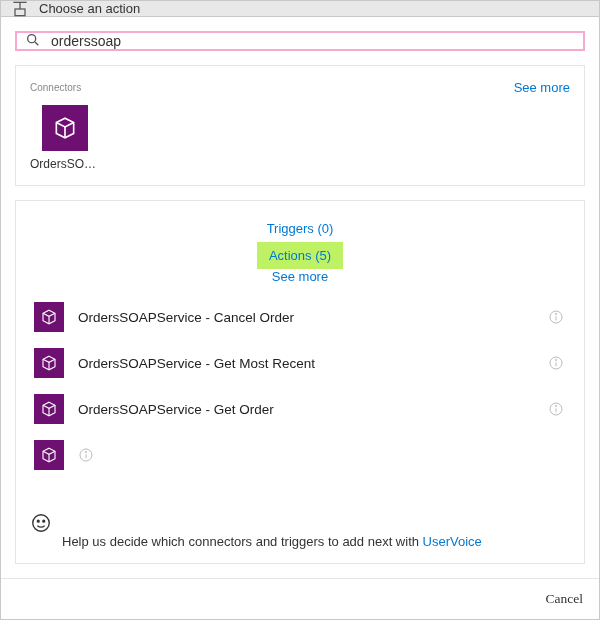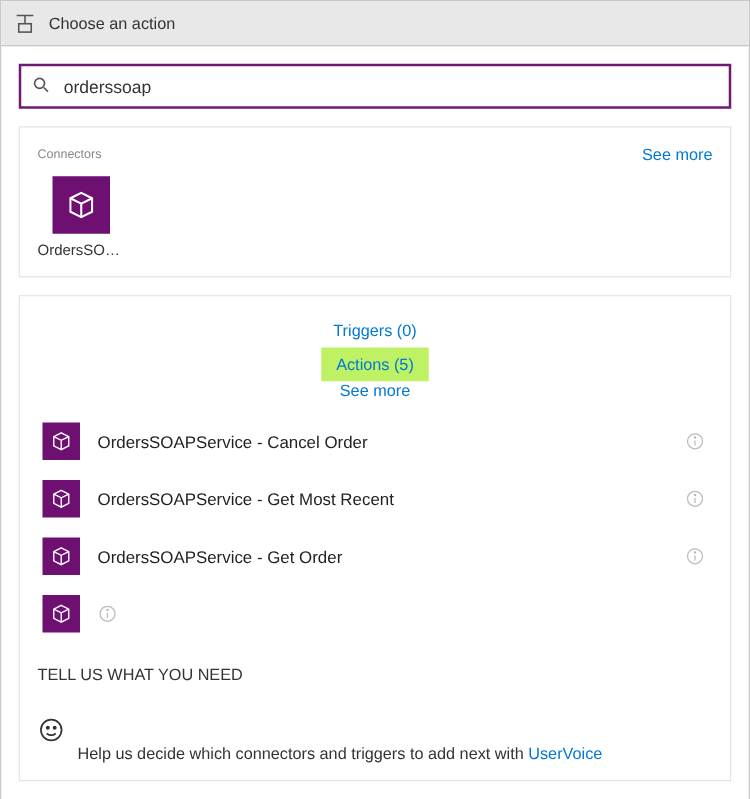--- a/index.html
+++ b/index.html
@@ -12,21 +12,21 @@
     }
     .panel {
       border: 1px solid #c8c8c8;
       background: #fff;
     }
     .header {
       display: flex;
       align-items: center;
       background: #e8e8e8;
       border-bottom: 1px solid #c8c8c8;
-      height: 36px;
+      height: 16px;
       padding: 0 8px;
     }
     .header-icon {
       width: 22px;
       height: 22px;
       margin-right: 8px;
       display: flex;
       align-items: center;
       justify-content: center;
       color: #555;
@@ -34,23 +34,23 @@
     .header-title {
       font-size: 13px;
       color: #333;
     }
     .body {
       padding: 14px;
     }
     .search-box {
       display: flex;
       align-items: center;
-      border: 2px solid #701a75;
+      border: 2px solid #f9a8d4;
       height: 20px;
-      padding: 16px 8px;
+      padding: 0 8px;
     }
     .search-icon {
       width: 18px;
       height: 18px;
       color: #555;
       margin-right: 8px;
       flex-shrink: 0;
     }
     .search-input {
       border: none;
@@ -310,21 +310,20 @@
         <span class="info-icon">
           <svg viewBox="0 0 24 24" width="16" height="16" fill="none" stroke="currentColor" stroke-width="1.5">
               <circle cx="12" cy="12" r="9"></circle>
               <line x1="12" y1="11" x2="12" y2="17"></line>
               <circle cx="12" cy="7.5" r="0.8" fill="currentColor"></circle>
             </svg>
         </span>
       </div>
 
       <div class="tell-us">
-        <div class="tell-us-title">TELL US WHAT YOU NEED</div>
         <div class="tell-us-row">
           <span class="smiley-icon">
             <svg viewBox="0 0 24 24" width="22" height="22" fill="none" stroke="currentColor" stroke-width="1.5">
               <circle cx="12" cy="12" r="9"></circle>
               <circle cx="9" cy="10" r="1" fill="currentColor"></circle>
               <circle cx="15" cy="10" r="1" fill="currentColor"></circle>
               <path d="M8 15 Q12 18 16 15"></path>
             </svg>
           </span>
           <span class="tell-us-text">

